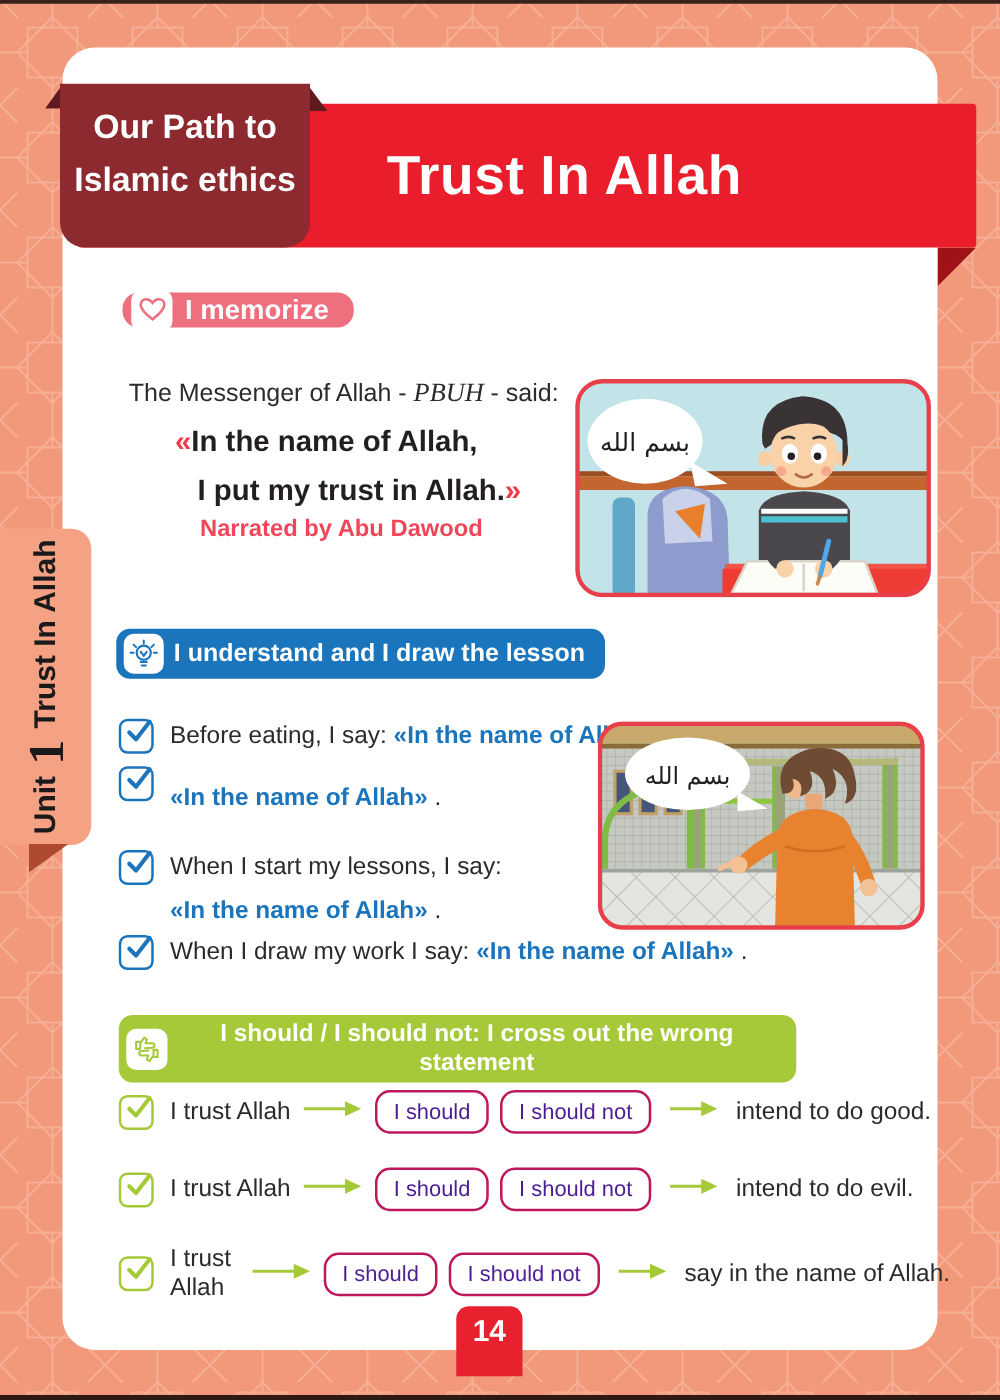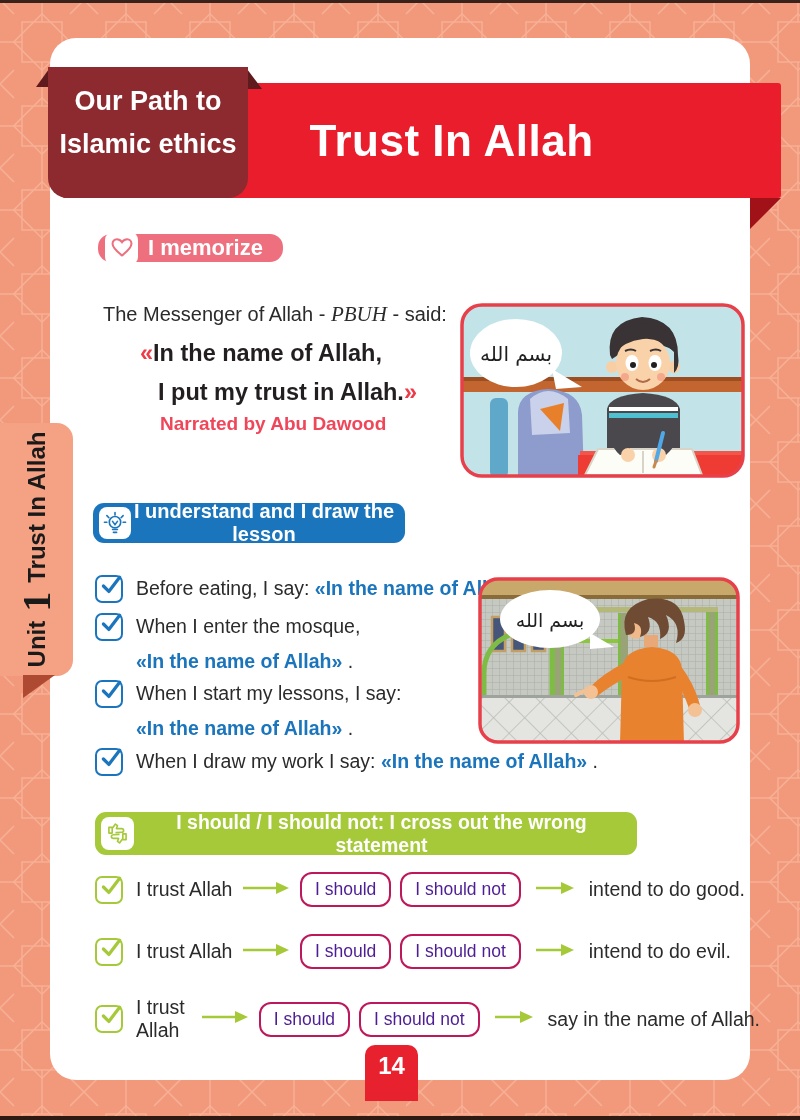--- a/index.html
+++ b/index.html
@@ -26,24 +26,24 @@
   #side-fold{left:23px;top:675px;width:32px;height:23px;background:#AD4A31;clip-path:polygon(0 0,100% 0,0 100%);z-index:2;}
   #side-text{left:-90px;top:513px;width:253px;height:73px;transform:rotate(-90deg);z-index:3;
      display:flex;align-items:center;justify-content:center;gap:9px;color:#1A1A1A;font-weight:bold;font-size:24px;}
   #side-text .unit-one{font-family:"Liberation Serif","DejaVu Serif",serif;font-size:40px;line-height:0;}
   
   .sec-badge{display:flex;align-items:center;color:#fff;font-weight:bold;z-index:3;box-sizing:border-box;}
   .icon-box{background:#fff;display:flex;align-items:center;justify-content:center;flex:0 0 auto;}
   #memorize-badge{left:98px;top:234px;width:185px;height:28px;background:#EE6F7D;border-radius:13px;font-size:22px;}
   #memorize-badge .icon-box{width:33px;height:33px;border-radius:8px;margin-left:7px;}
   #memorize-badge .sec-label{flex:1;text-align:center;padding-right:10px;}
-  #understand-badge{left:93px;top:503px;width:312px;height:40px;background:#1B75BC;border-radius:11px;font-size:20px;}
+  #understand-badge{left:93px;top:503px;width:391px;height:40px;background:#1B75BC;border-radius:11px;font-size:20px;}
   #understand-badge .icon-box{width:32px;height:32px;border-radius:8px;margin-left:6px;}
   #understand-badge .sec-label{flex:1;text-align:center;padding-right:8px;}
-  #should-badge{left:95px;top:812px;width:542px;height:43px;background:#A5C939;border-radius:11px;font-size:19.5px;}
+  #should-badge{left:95px;top:812px;width:542px;height:54px;background:#A5C939;border-radius:11px;font-size:19.5px;}
   #should-badge .icon-box{width:33px;height:33px;border-radius:8px;margin-left:6px;}
   #should-badge .sec-label{flex:1;text-align:center;padding-right:8px;}
   
   #hadith-intro{left:103px;top:302px;font-size:20px;color:#2B2B2B;z-index:3;}
   #hadith-intro .pbuh{font-family:"Liberation Serif","DejaVu Serif",serif;font-style:italic;font-size:21px;}
   .quote-line{font-size:23.5px;font-weight:bold;color:#231F20;z-index:3;}
   #quote-l1{left:140px;top:340px;}
   #quote-l2{left:158px;top:379px;}
   .guill{color:#EE3B47;}
   #narrated{left:160px;top:413px;font-size:19px;font-weight:bold;color:#F04659;z-index:3;}
@@ -205,21 +205,20 @@
     </span>
   <div class="chk-text"><span>Before eating, I say: </span><span class="blue-phrase">«In the name of Allah»</span><span> .</span></div>
 </div>
 <div class="chk-item" style="left:95px;top:613px;">
   <span class="chk-box">
       <svg width="26" height="26" viewBox="0 0 24 24">
         <path d="M5 12 L10 17 L20 4" fill="none" stroke="#1B75BC" stroke-width="3" stroke-linecap="round" stroke-linejoin="round"></path>
       </svg>
     </span>
   <div class="chk-text">
-    <div><span>When I enter the mosque,</span></div>
     <div class="line2"><span class="blue-phrase">«In the name of Allah»</span><span> .</span></div>
   </div>
 </div>
 <div class="chk-item" style="left:95px;top:680px;">
   <span class="chk-box">
       <svg width="26" height="26" viewBox="0 0 24 24">
         <path d="M5 12 L10 17 L20 4" fill="none" stroke="#1B75BC" stroke-width="3" stroke-linecap="round" stroke-linejoin="round"></path>
       </svg>
     </span>
   <div class="chk-text">

